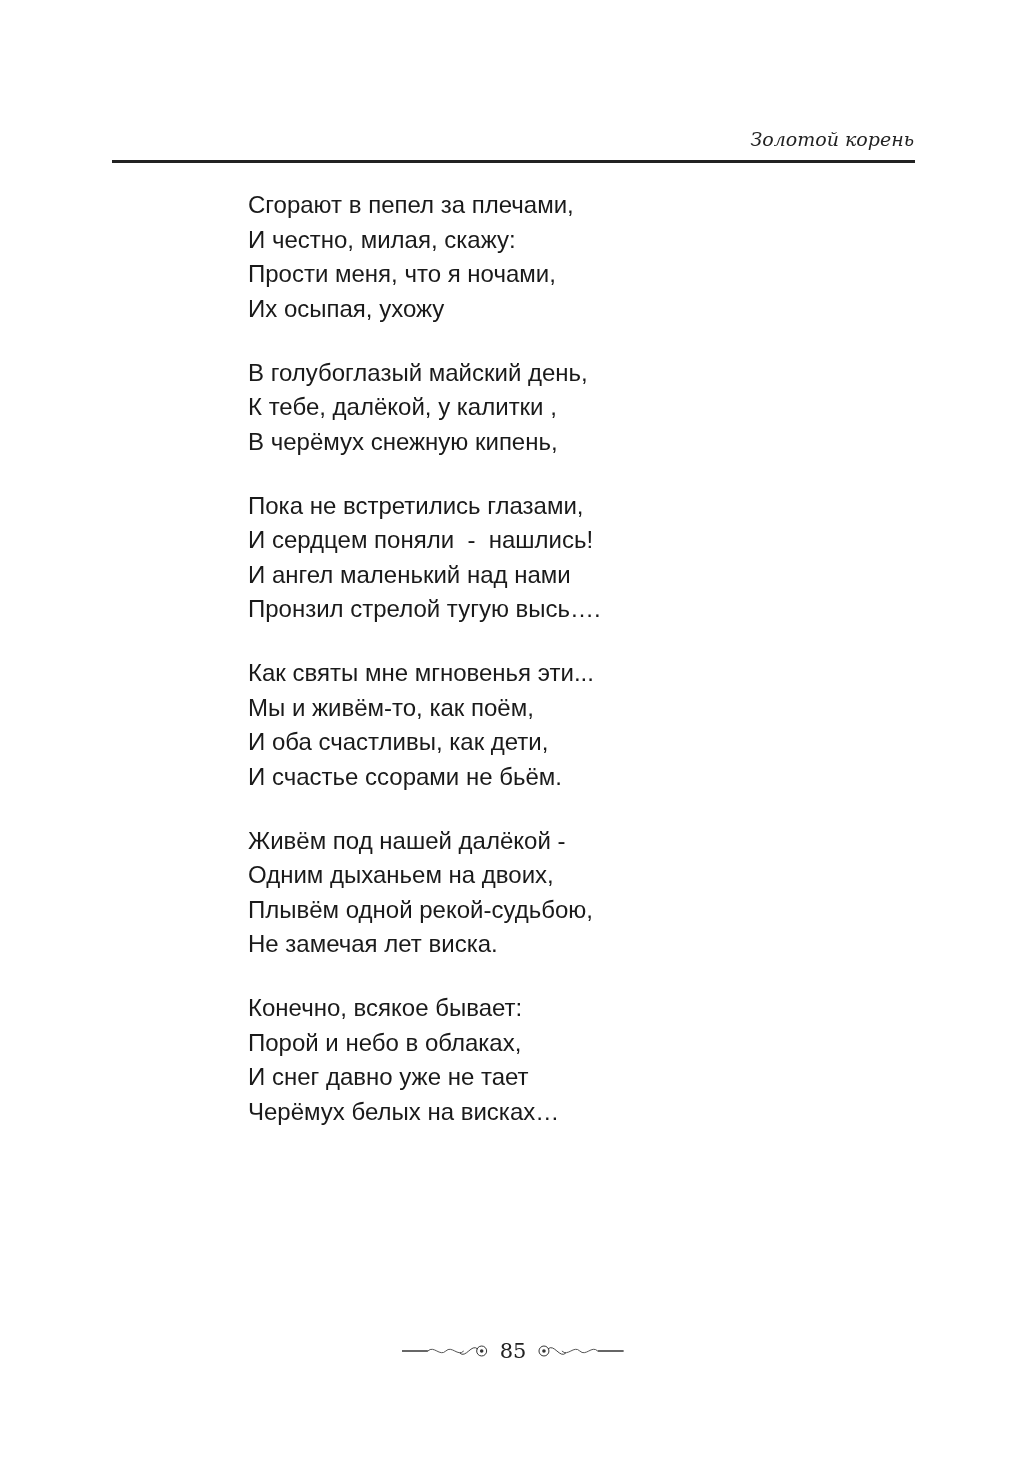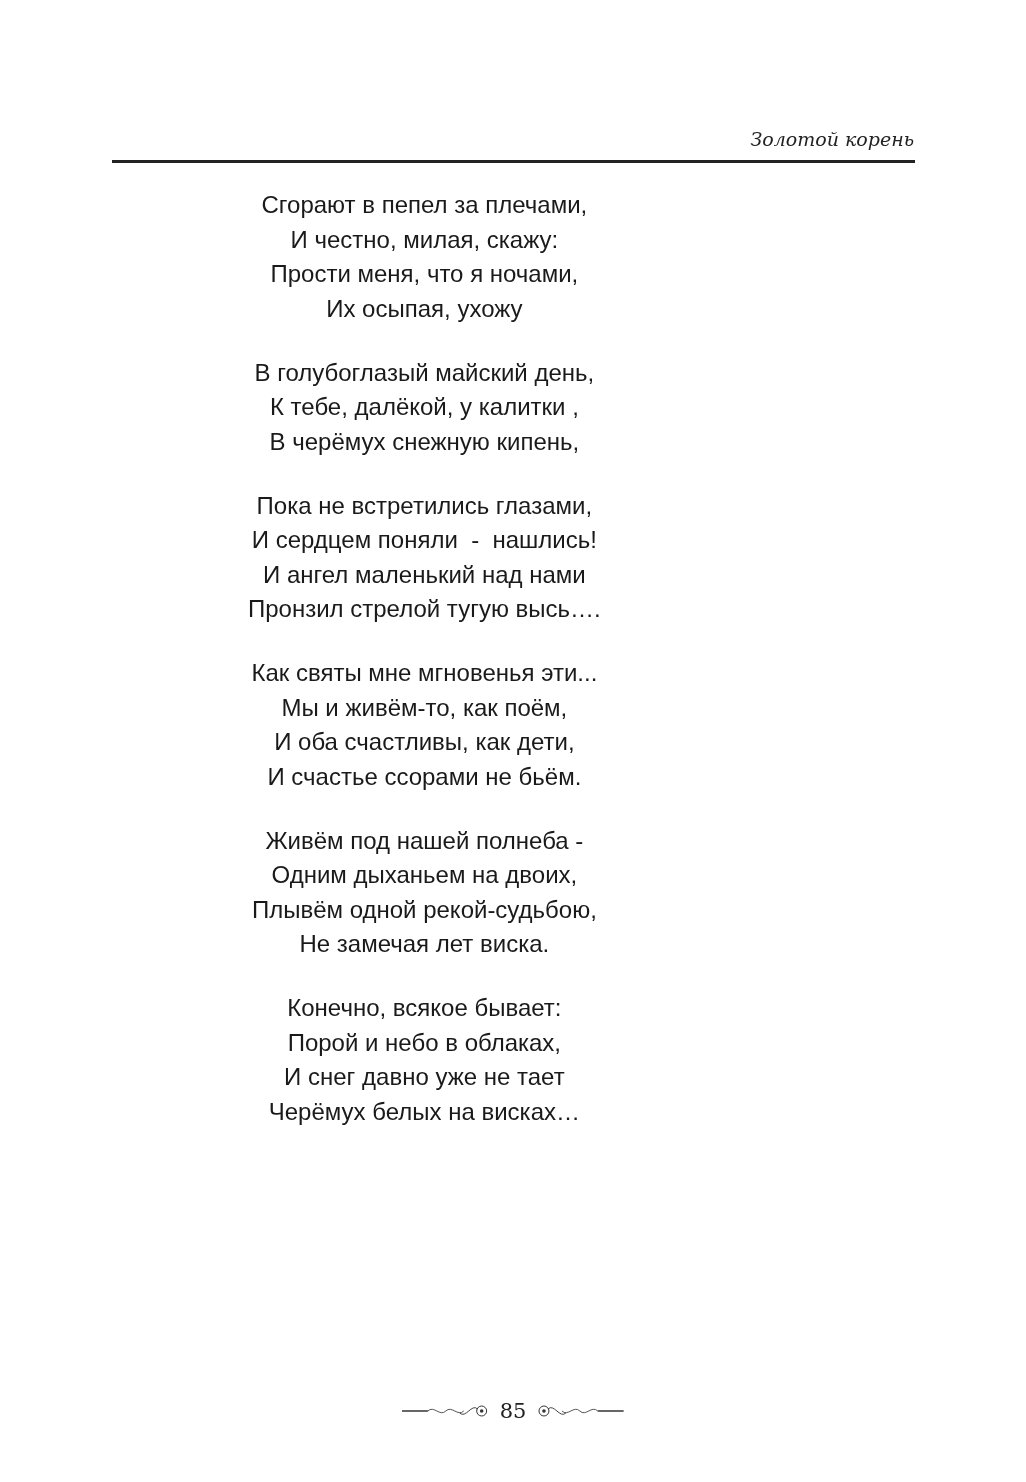--- a/index.html
+++ b/index.html
@@ -9,26 +9,26 @@
       font-family: "DejaVu Serif", serif; font-style: italic;
       font-size: 19px; color: #222; text-align: center;
     }
     .header-rule {
       position: absolute; left: 112px; top: 160px; width: 803px; height: 3px;
       background: #222;
     }
     .poem {
       position: absolute; left: 248px; top: 188px;
       font-family: "Liberation Sans", sans-serif; font-size: 24px;
-      color: #1a1a1a; line-height: 34.5px; text-align: center;
+      color: #1a1a1a; line-height: 34.5px;
     }
     .stanza { margin-bottom: 29.5px; }
     .line { white-space: pre; }
     .footer {
-      position: absolute; left: 400px; top: 1396px; width: 226px; height: 30px;
+      position: absolute; left: 400px; top: 1336px; width: 226px; height: 30px;
       display: flex; align-items: center; justify-content: center;
     }
     .page-number {
       font-family: "DejaVu Serif", serif; font-size: 21px; color: #222;
       margin: 0 8px;
     }
     .ornament { width: 92px; height: 20px; }
   </style>
 </head>
 <body>
@@ -54,21 +54,21 @@
     <div class="line">И ангел маленький над нами</div>
     <div class="line">Пронзил стрелой тугую высь….</div>
   </div>
   <div class="stanza">
     <div class="line">Как святы мне мгновенья эти...</div>
     <div class="line">Мы и живём-то, как поём,</div>
     <div class="line">И оба счастливы, как дети,</div>
     <div class="line">И счастье ссорами не бьём.</div>
   </div>
   <div class="stanza">
-    <div class="line">Живём под нашей полнеба -</div>
+    <div class="line">Живём под нашей далёкой -</div>
     <div class="line">Одним дыханьем на двоих,</div>
     <div class="line">Плывём одной рекой-судьбою,</div>
     <div class="line">Не замечая лет виска.</div>
   </div>
   <div class="stanza">
     <div class="line">Конечно, всякое бывает:</div>
     <div class="line">Порой и небо в облаках,</div>
     <div class="line">И снег давно уже не тает</div>
     <div class="line">Черёмух белых на висках…</div>
   </div>

